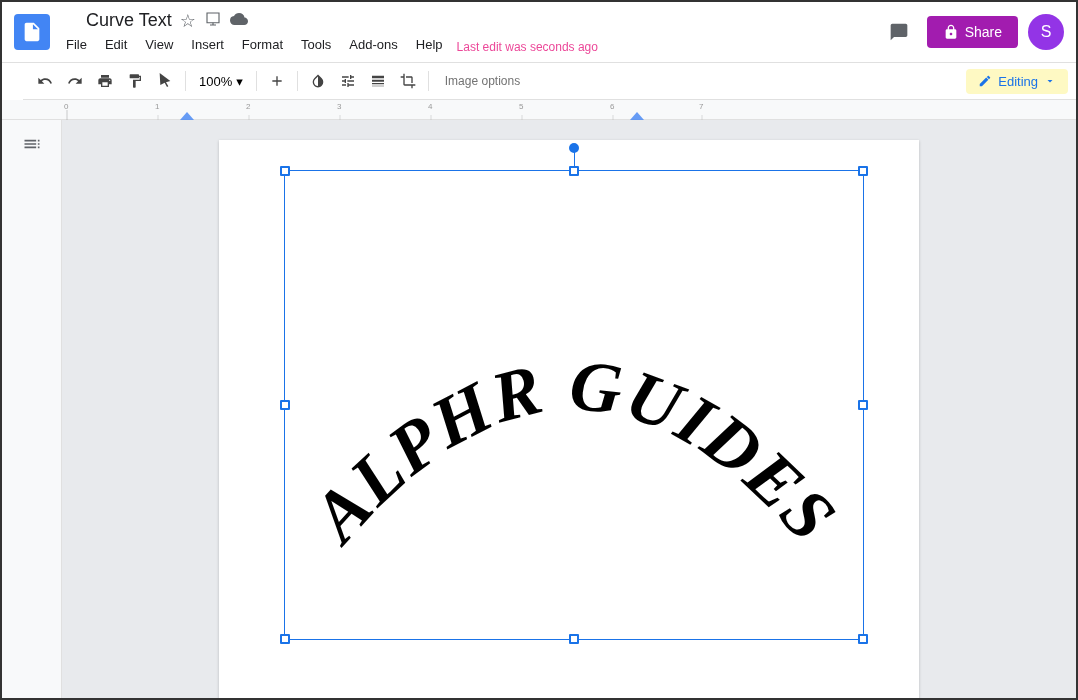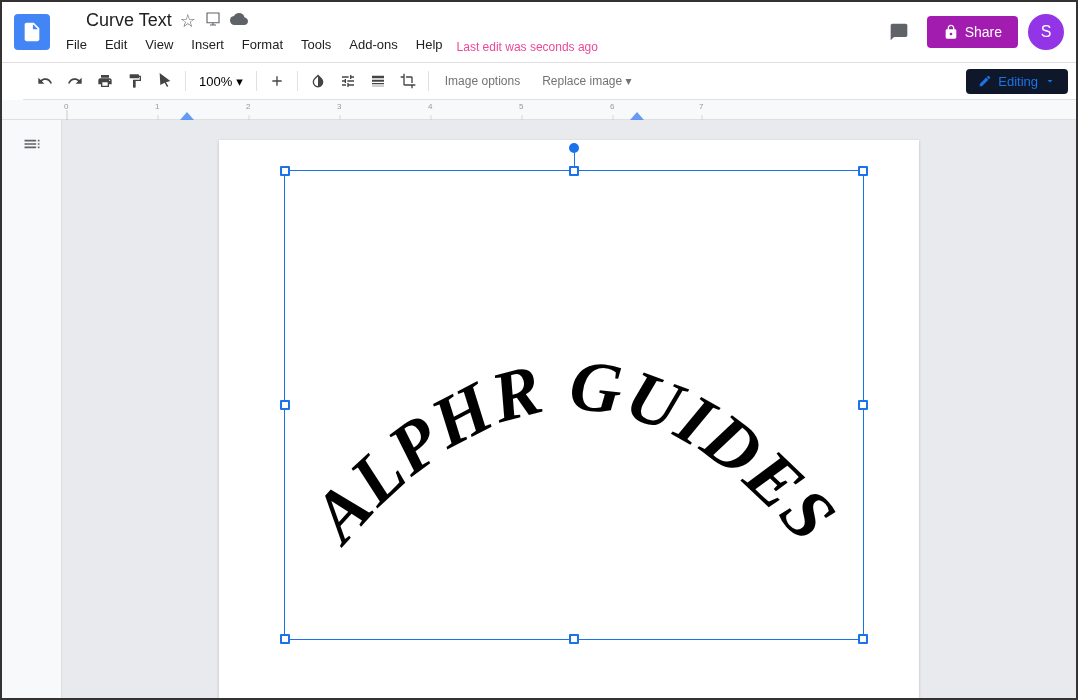--- a/index.html
+++ b/index.html
@@ -168,21 +168,21 @@
       background: transparent;
       border-radius: 3px;
       cursor: pointer;
       color: #737373;
       white-space: nowrap;
     }
     .editing-btn {
       display: flex;
       align-items: center;
       gap: 6px;
-      background: #0f172a;
+      background: #fef9c3;
       border: none;
       border-radius: 4px;
       padding: 5px 12px;
       font-size: 13px;
       color: #1a73e8;
       cursor: pointer;
       margin-left: auto;
     }
     
     .ruler {
@@ -404,24 +404,20 @@
     </button>
     <button class="toolbar-btn">
       <svg width="16" height="16" viewBox="0 0 24 24" fill="#444">
           <path d="M17 15h2V7c0-1.1-.9-2-2-2H9v2h8v8zM7 17V1H5v4H1v2h4v10c0 1.1.9 2 2 2h10v4h2v-4h4v-2H7z"></path>
         </svg>
     </button>
 
     <div class="toolbar-divider"></div>
 
     <button class="toolbar-text-btn">Image options</button>
-    <button class="toolbar-text-btn">
-      <span>Replace image</span>
-      <span> ▾</span>
-    </button>
 
     <button class="editing-btn">
       <svg width="14" height="14" viewBox="0 0 24 24" fill="#1a73e8">
         <path d="M3 17.25V21h3.75L17.81 9.94l-3.75-3.75L3 17.25zM20.71 7.04c.39-.39.39-1.02 0-1.41l-2.34-2.34c-.39-.39-1.02-.39-1.41 0l-1.83 1.83 3.75 3.75 1.83-1.83z"></path>
       </svg>
       <span>Editing</span>
       <svg width="12" height="12" viewBox="0 0 24 24" fill="#1a73e8">
           <path d="M7 10l5 5 5-5z"></path>
         </svg>
     </button>

